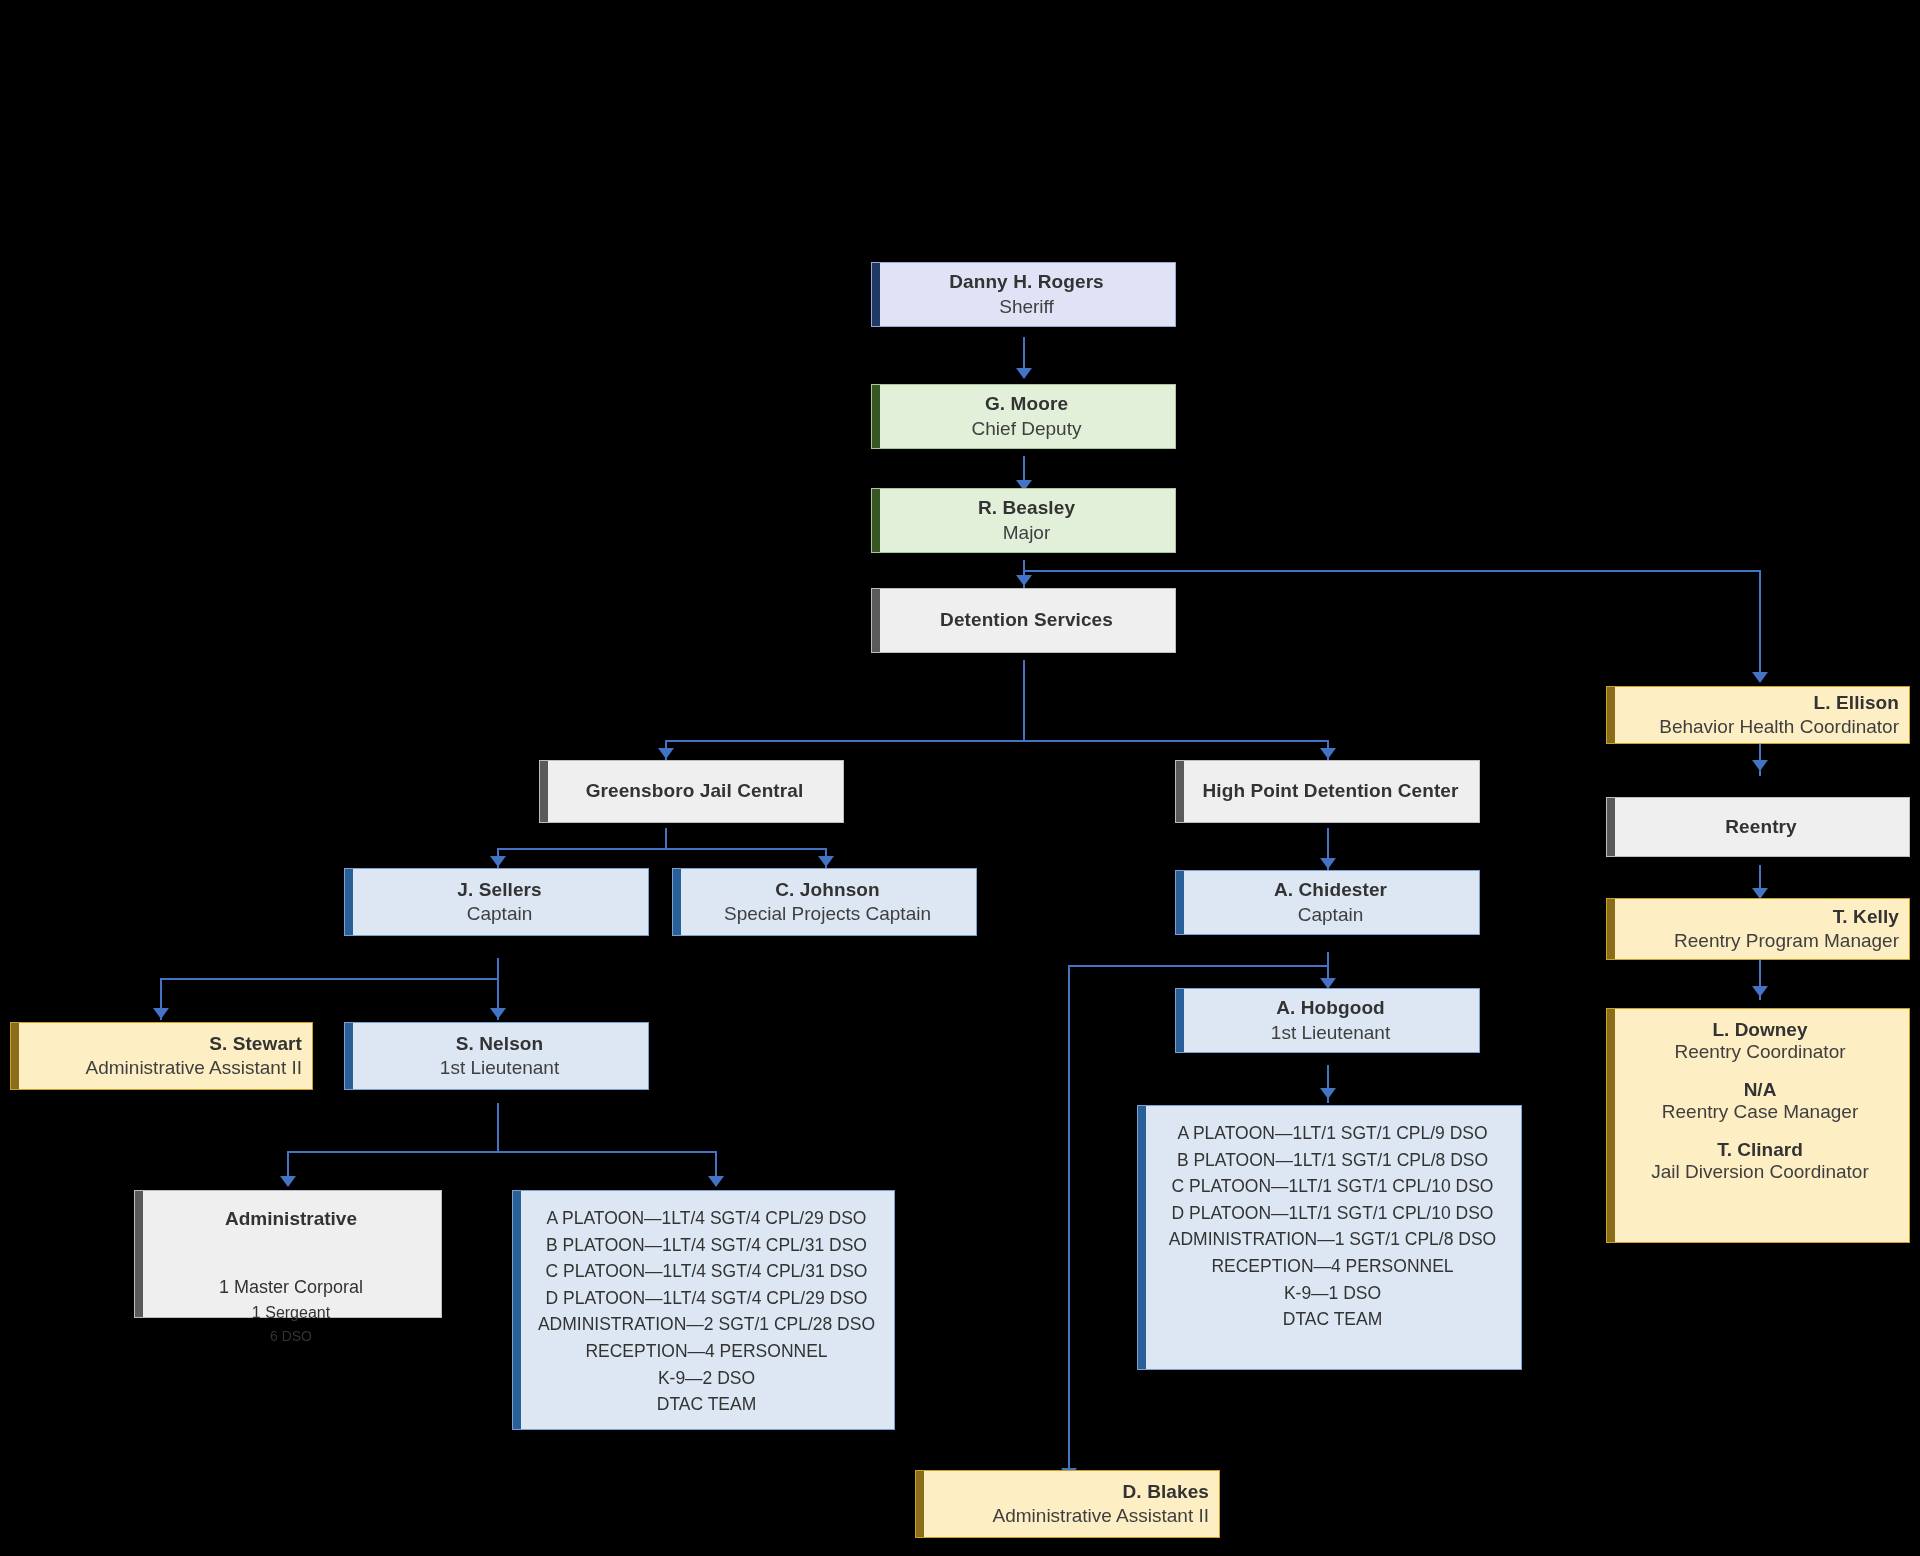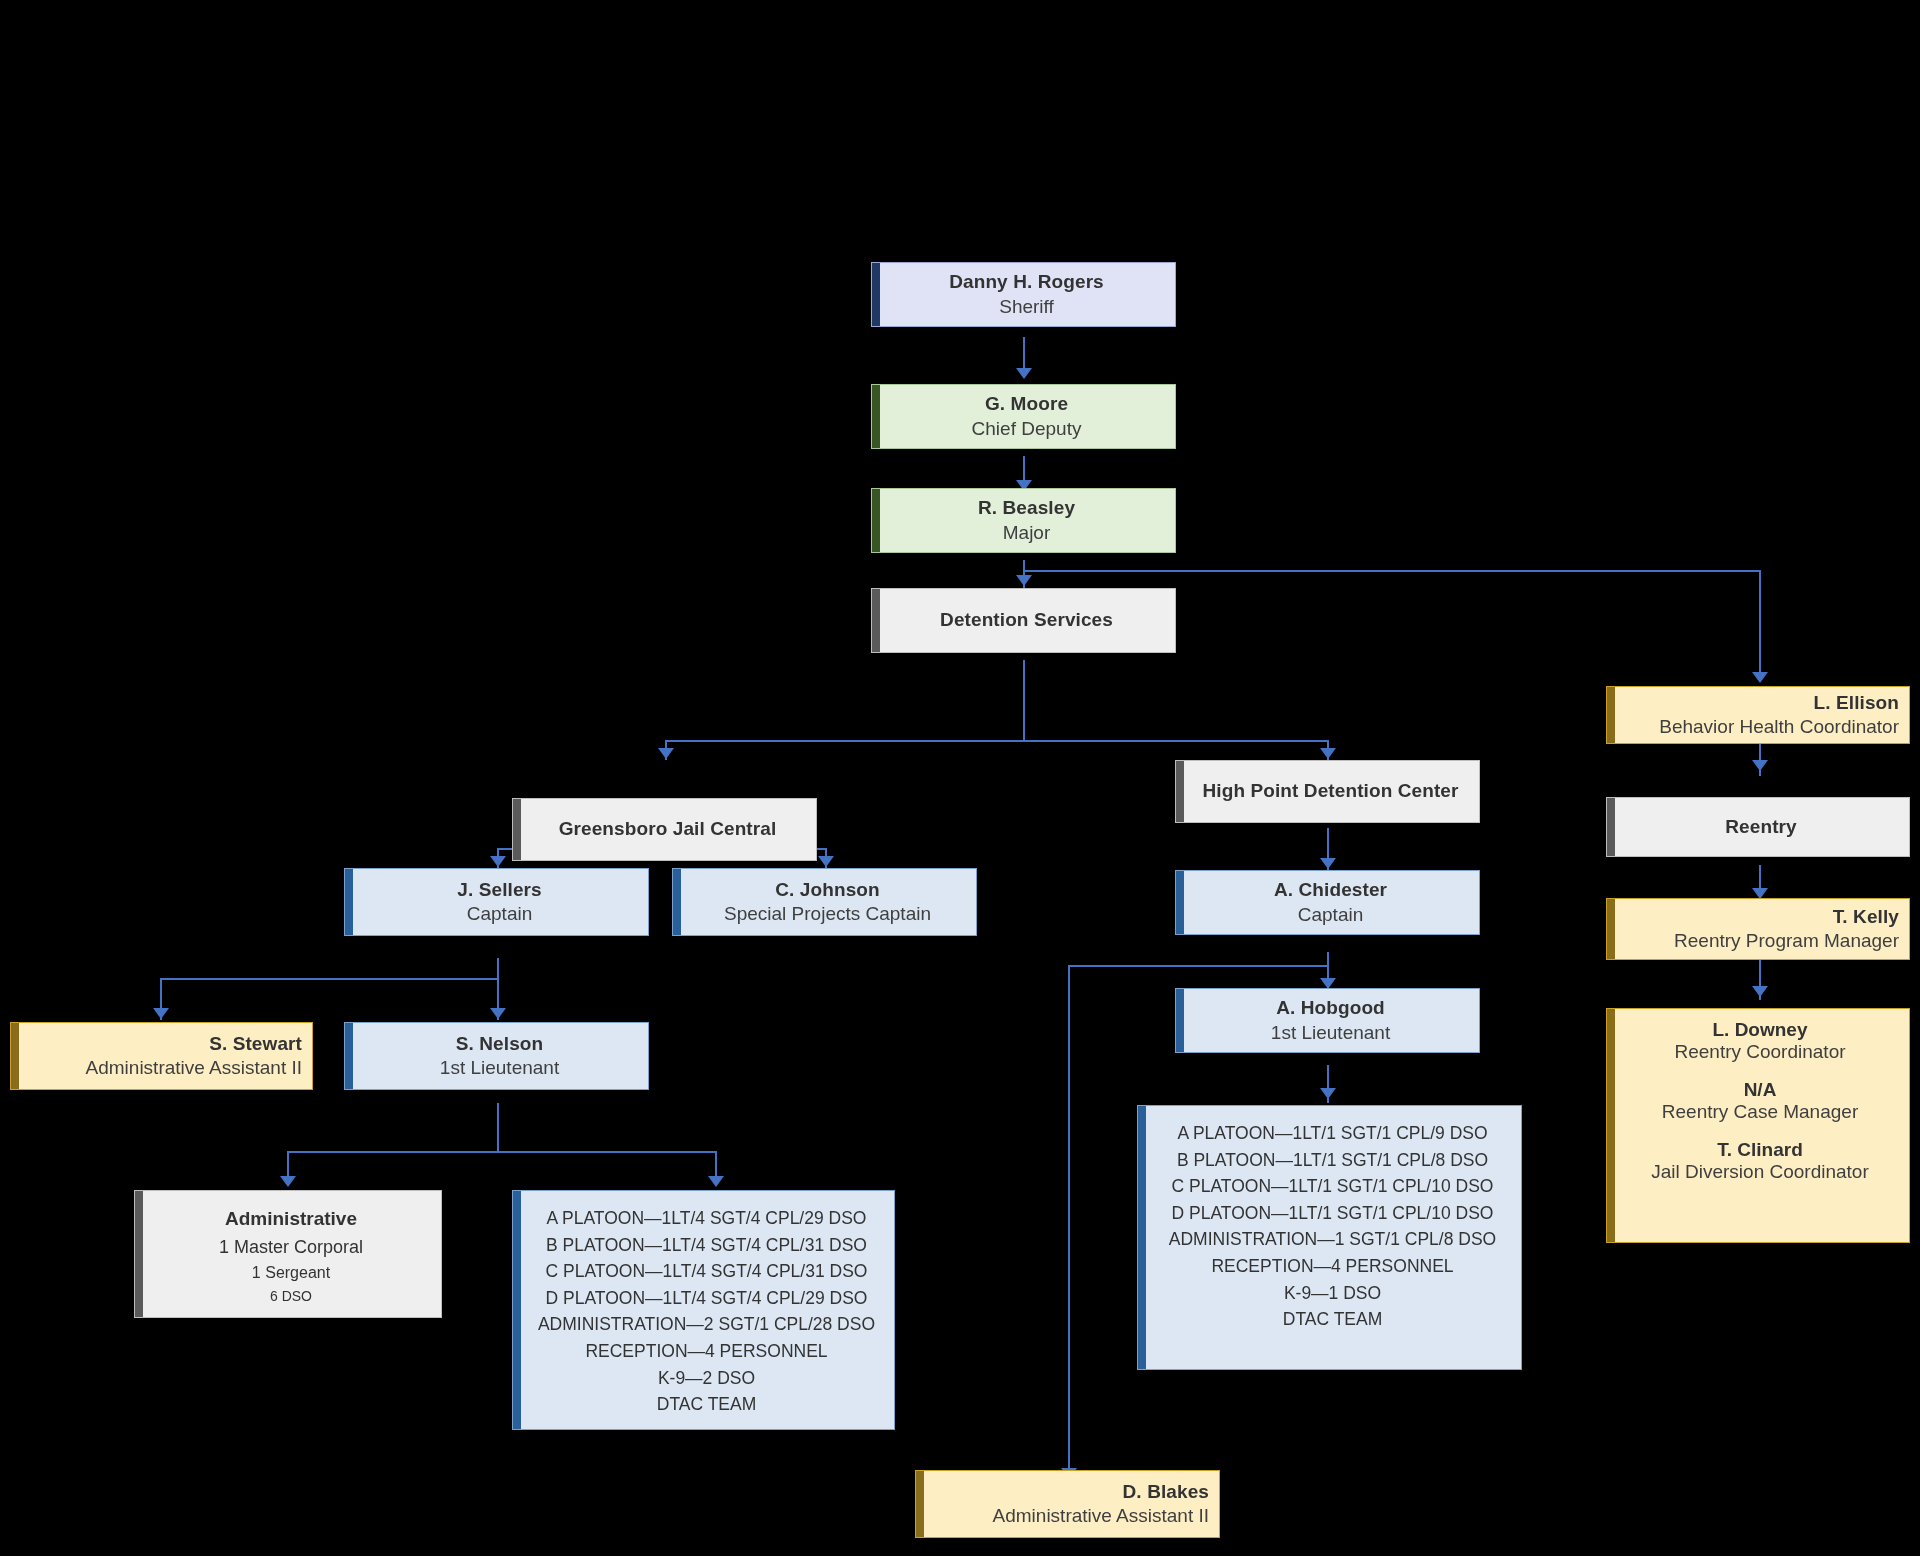--- a/index.html
+++ b/index.html
@@ -215,21 +215,21 @@
 
   <div class="node p-green" style="left:871px;top:488px;width:305px;height:65px;">
     <div class="nm">R. Beasley</div>
     <div class="ttl">Major</div>
   </div>
 
   <div class="node p-gray" style="left:871px;top:588px;width:305px;height:65px;">
     <div class="nm">Detention Services</div>
   </div>
 
-  <div class="node p-gray" style="left:512px;top:760px;width:305px;height:63px;margin-top:38px;">
+  <div class="node p-gray" style="left:539px;top:760px;width:305px;height:63px;">
     <div class="nm">Greensboro Jail Central</div>
   </div>
 
   <div class="node p-gray" style="left:1175px;top:760px;width:305px;height:63px;">
     <div class="nm">High Point Detention Center</div>
   </div>
 
   <div class="node p-blue" style="left:344px;top:868px;width:305px;height:68px;">
     <div class="nm">J. Sellers</div>
     <div class="ttl">Captain</div>
@@ -291,21 +291,21 @@
     </div>
     <div class="sp"></div>
     <div>
       <div class="nm">T. Clinard</div>
       <div class="ttl">Jail Diversion Coordinator</div>
     </div>
   </div>
 
   <div class="listbox center p-gray" style="left:134px;top:1190px;width:308px;height:128px;">
     <div class="nm" style="font-weight:bold;font-size:19px;color:#333;">Administrative</div>
-    <div class="ln" style="font-size:18px;">1 Master Corporal</div>
+    <div class="ln" style="font-size:18px;margin-top:40px;">1 Master Corporal</div>
     <div class="ln" style="font-size:16px;">1 Sergeant</div>
     <div class="ln" style="font-size:14px;">6 DSO</div>
   </div>
 
   <div class="listbox center p-blue" style="left:512px;top:1190px;width:383px;height:240px;">
     <div class="ln">A PLATOON—1LT/4 SGT/4 CPL/29 DSO</div>
     <div class="ln">B PLATOON—1LT/4 SGT/4 CPL/31 DSO</div>
     <div class="ln">C PLATOON—1LT/4 SGT/4 CPL/31 DSO</div>
     <div class="ln">D PLATOON—1LT/4 SGT/4 CPL/29 DSO</div>
     <div class="ln">ADMINISTRATION—2 SGT/1 CPL/28 DSO</div>

